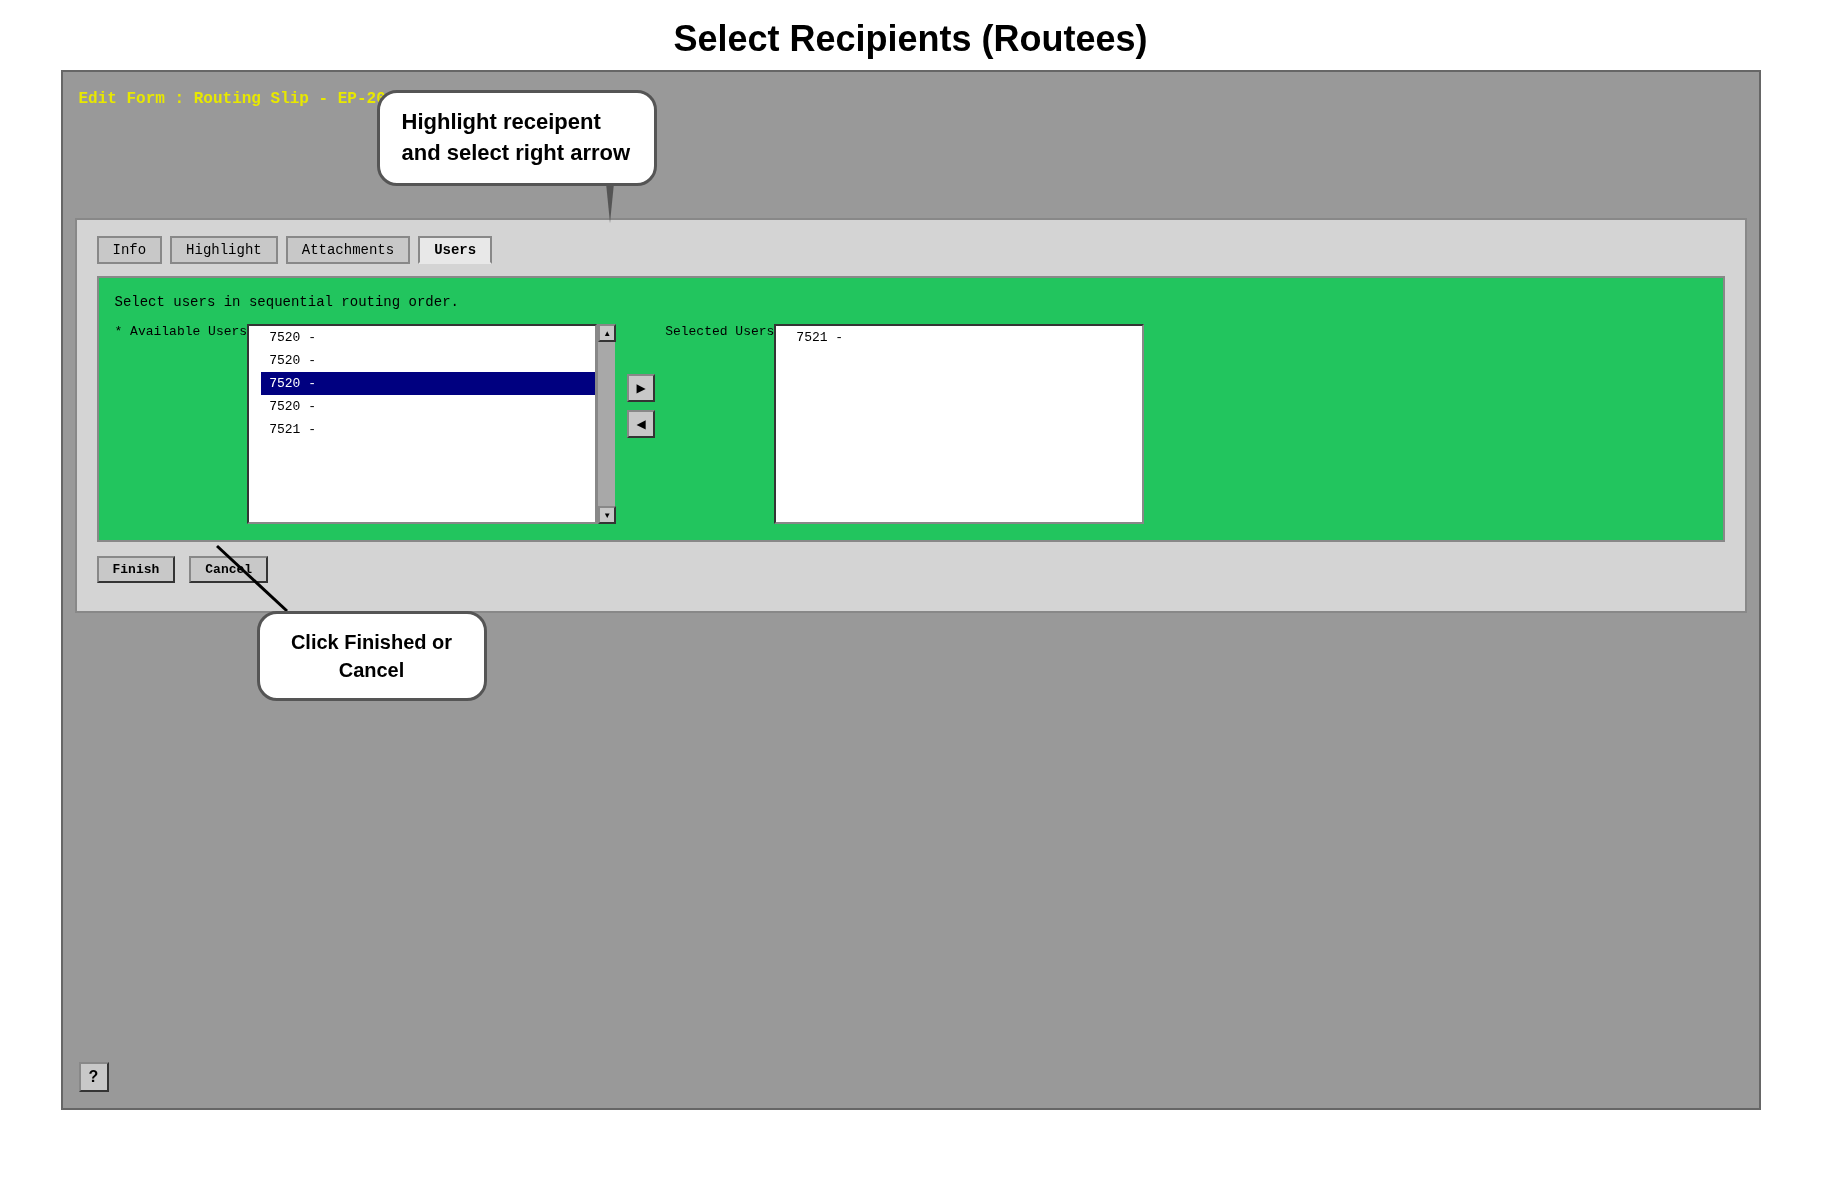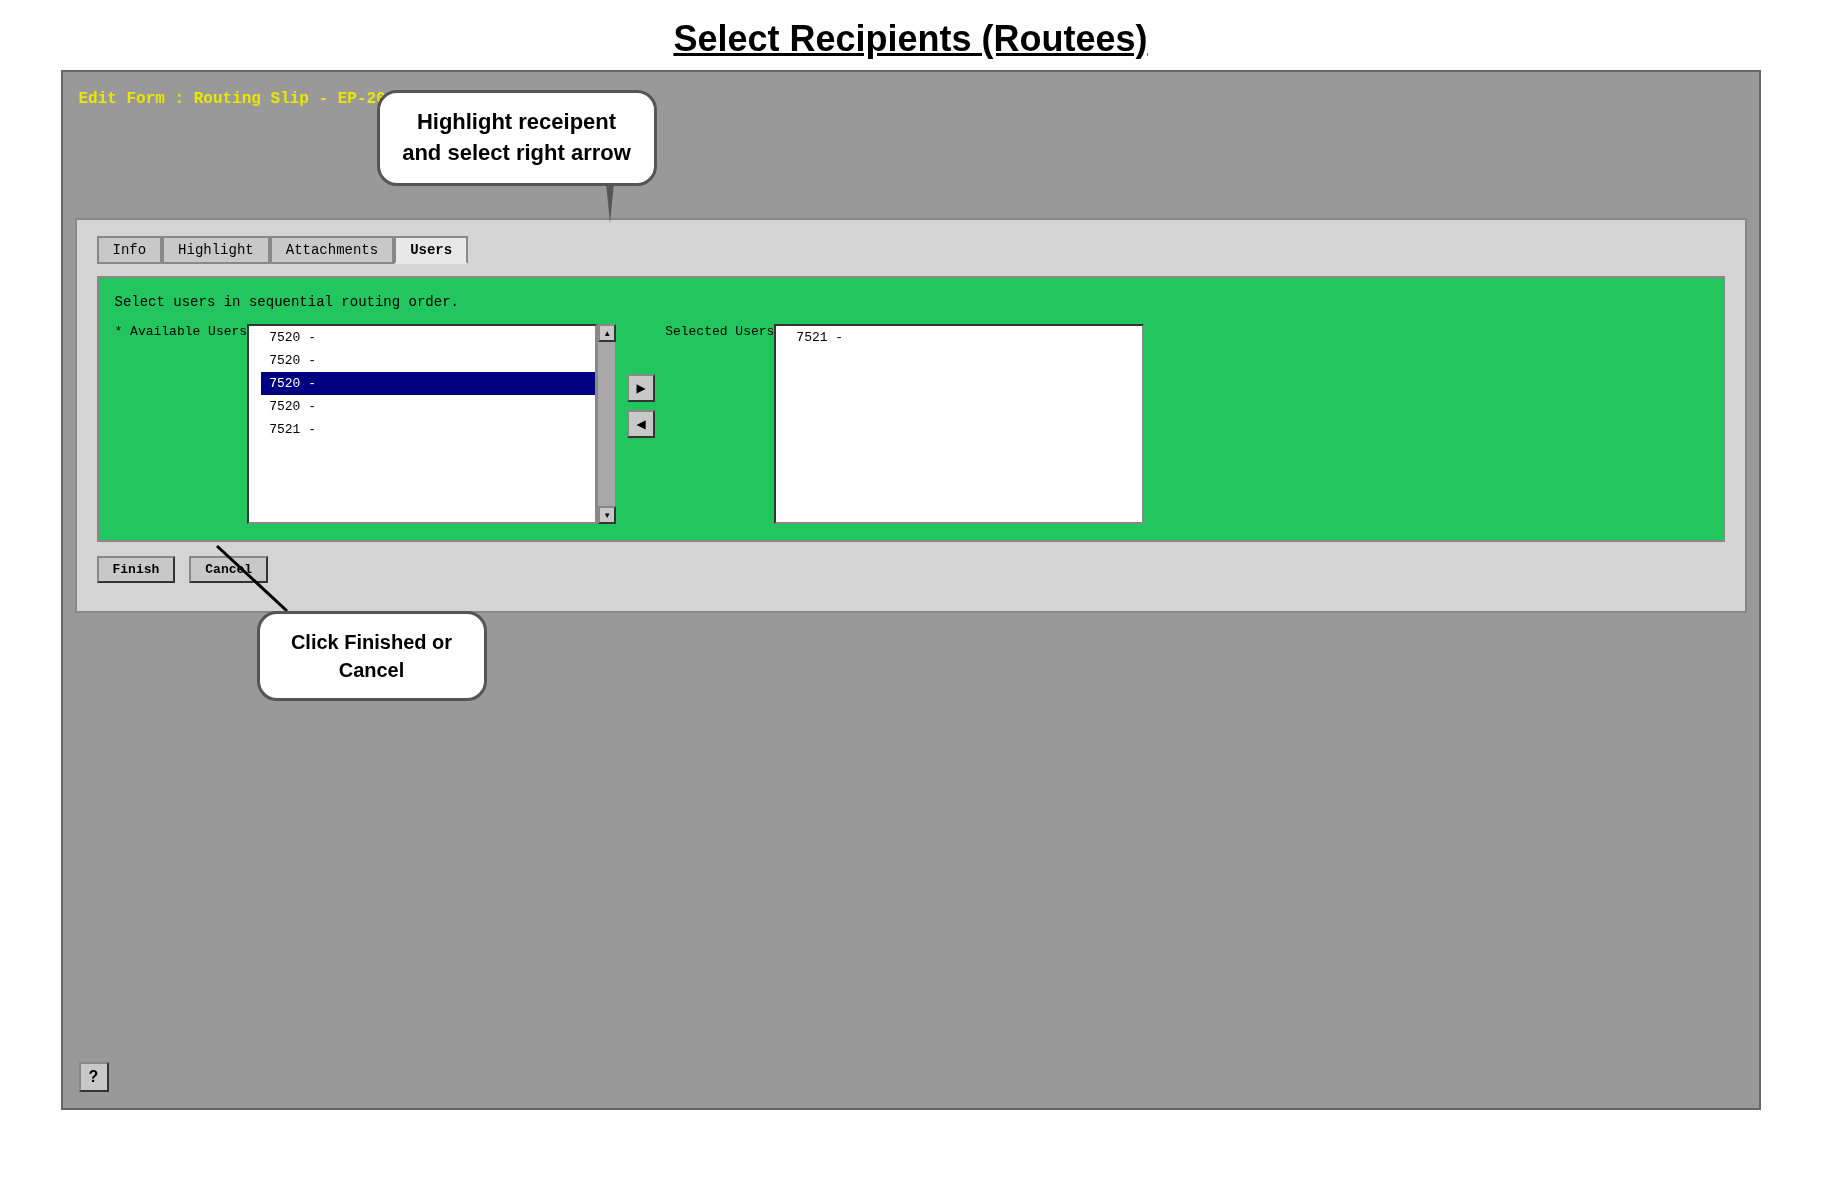--- a/index.html
+++ b/index.html
@@ -13,21 +13,20 @@
       flex-direction: column;
       align-items: center;
     }
 
     .page-title {
       font-size: 36px;
       font-weight: bold;
       text-align: left;
       padding: 18px 0 10px 0;
       color: #000;
-      text-decoration: underline;
     }
 
     .outer-frame {
       width: 1700px;
       min-height: 1040px;
       background: #999;
       border: 2px solid #666;
       padding: 12px;
       position: relative;
     }
@@ -52,42 +51,41 @@
     .callout-top {
       position: absolute;
       top: -130px;
       left: 300px;
       background: white;
       border: 3px solid #555;
       border-radius: 20px;
       padding: 14px 22px;
       font-size: 22px;
       font-weight: bold;
-      text-align: center;
       width: 280px;
       line-height: 1.4;
       z-index: 10;
     }
 
     .callout-top::after {
       content: '';
       position: absolute;
       bottom: -40px;
       right: 40px;
       width: 0;
       height: 0;
       border-left: 4px solid transparent;
       border-right: 4px solid transparent;
       border-top: 40px solid #555;
     }
 
     
     .tabs {
       display: flex;
-      gap: 0;
+      gap: 8px;
       margin-bottom: 12px;
     }
 
     .tab {
       border: 2px solid #888;
       background: #c8c8c8;
       padding: 4px 14px;
       font-size: 14px;
       cursor: pointer;
       font-family: 'Courier New', monospace;

